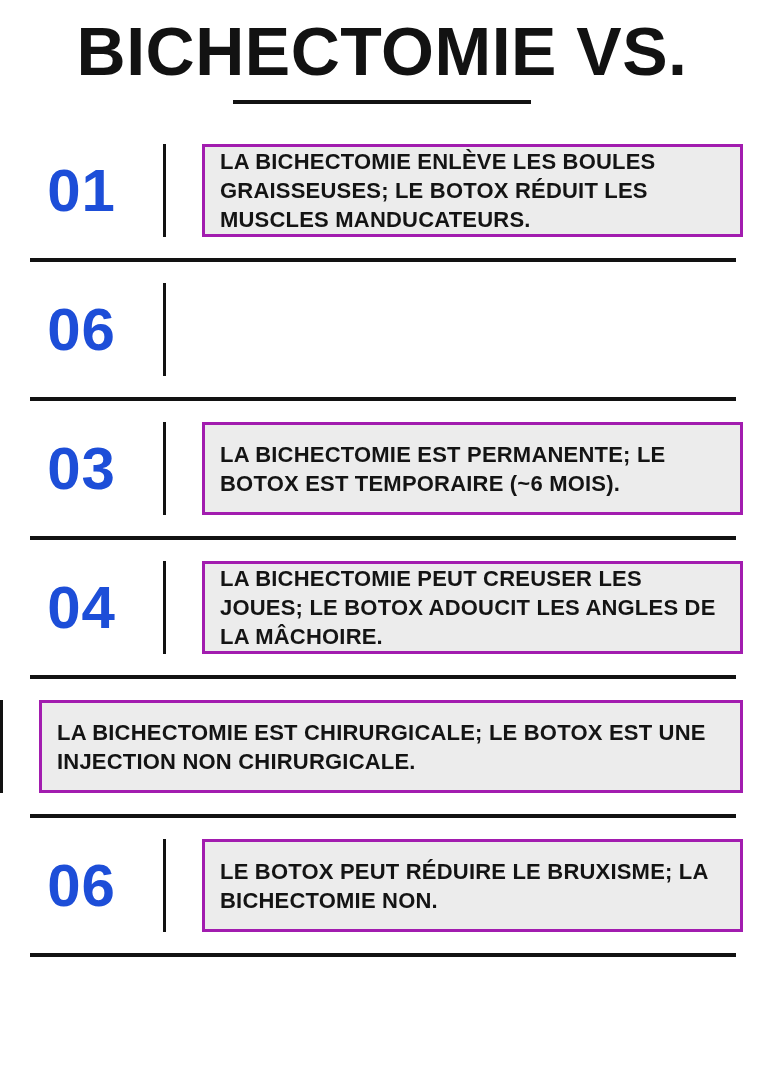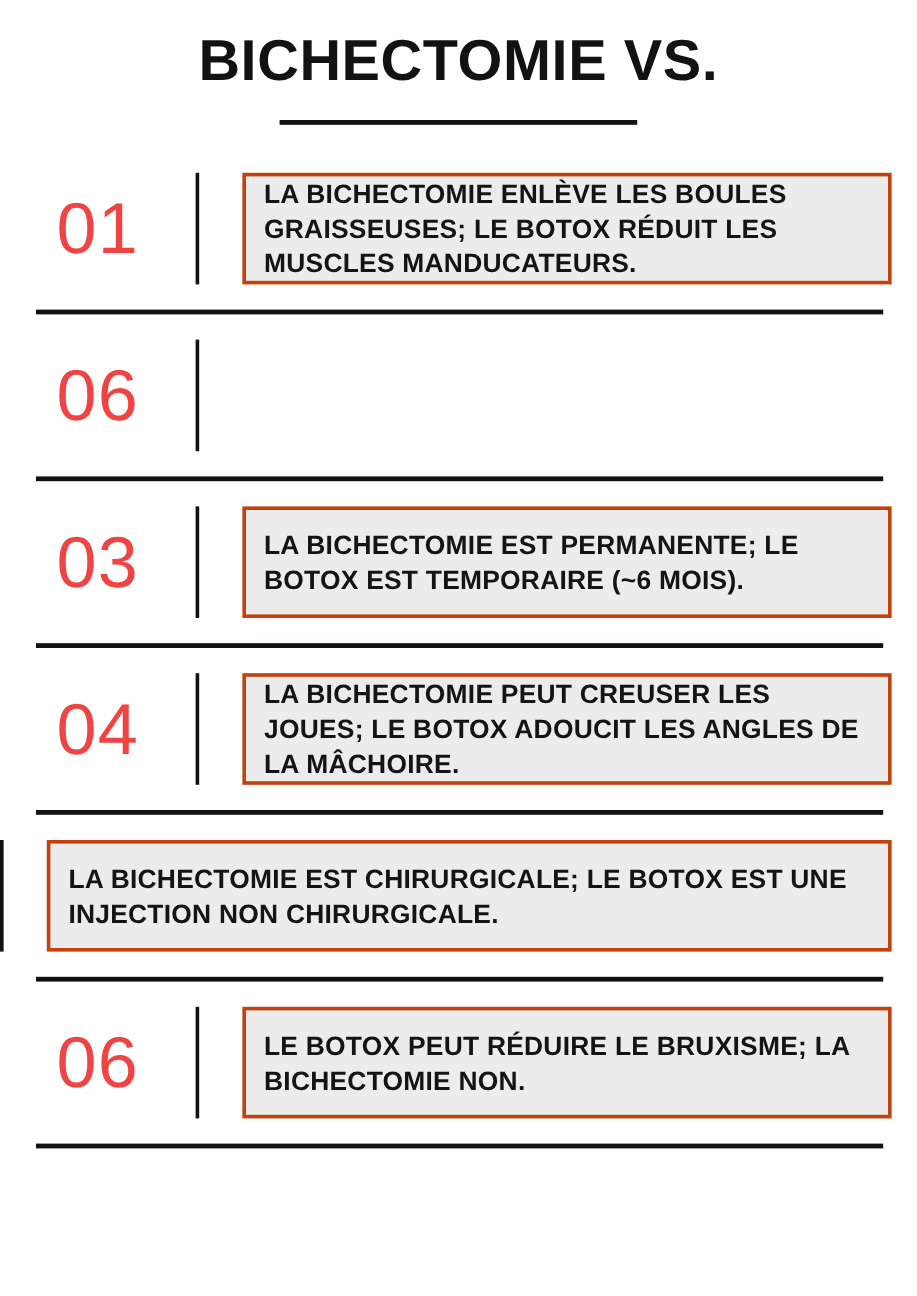--- a/index.html
+++ b/index.html
@@ -17,21 +17,21 @@
     font-family: "Liberation Sans", sans-serif;
     color: #121212;
   }
   
   .header {
     padding-top: 14px;
     text-align: center;
   }
   .title {
     margin: 0;
-    font-size: 48px;
+    font-size: 68px;
     line-height: 75px;
     font-weight: 800;
     letter-spacing: 0.5px;
     color: #121212;
     text-transform: uppercase;
   }
   .title-underline {
     width: 298px;
     height: 4px;
     background: #121212;
@@ -52,35 +52,35 @@
   }
   .num-col {
     width: 163px;
     flex: 0 0 163px;
     display: flex;
     align-items: center;
     justify-content: center;
   }
   .num {
     font-size: 60px;
-    font-weight: 400;
+    font-weight: 700;
     letter-spacing: 1px;
     line-height: 1;
-    color: #ef4444;
+    color: #1d4ed8;
   }
   .vrule {
     width: 3px;
     flex: 0 0 3px;
     background: #121212;
   }
   .text-box {
     flex: 1;
     margin-left: 36px;
     background: #ececec;
-    border: 3px solid #c2410c;
+    border: 3px solid #a21caf;
     display: flex;
     align-items: center;
     padding: 2px 12px 2px 15px;
     box-sizing: border-box;
   }
   .text-box p {
     margin: 0;
     font-size: 22px;
     font-weight: 700;
     line-height: 29px;

